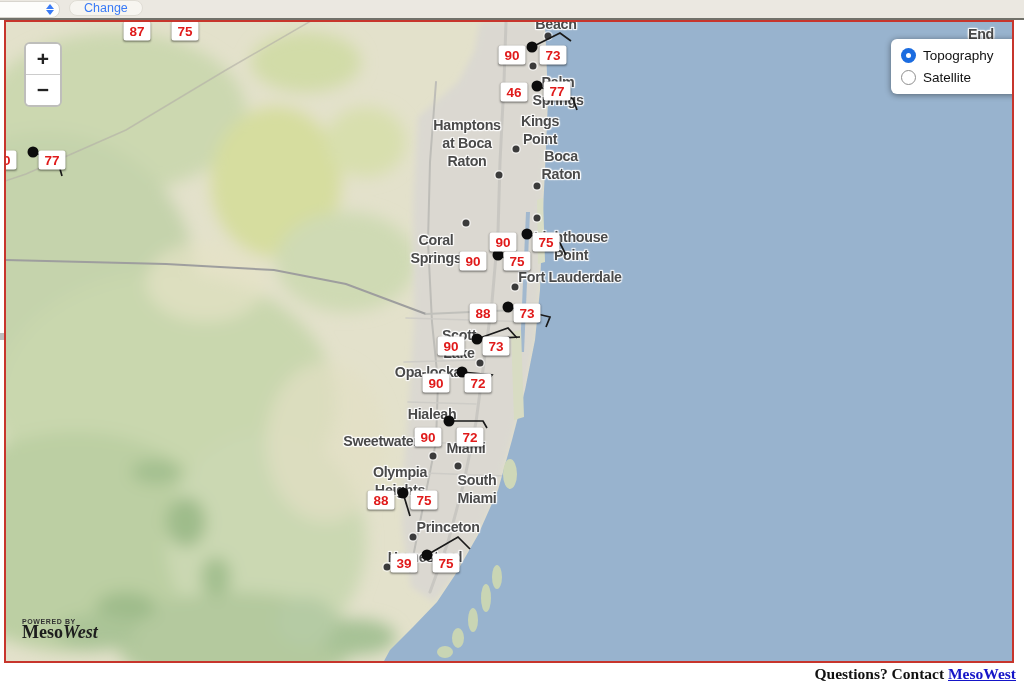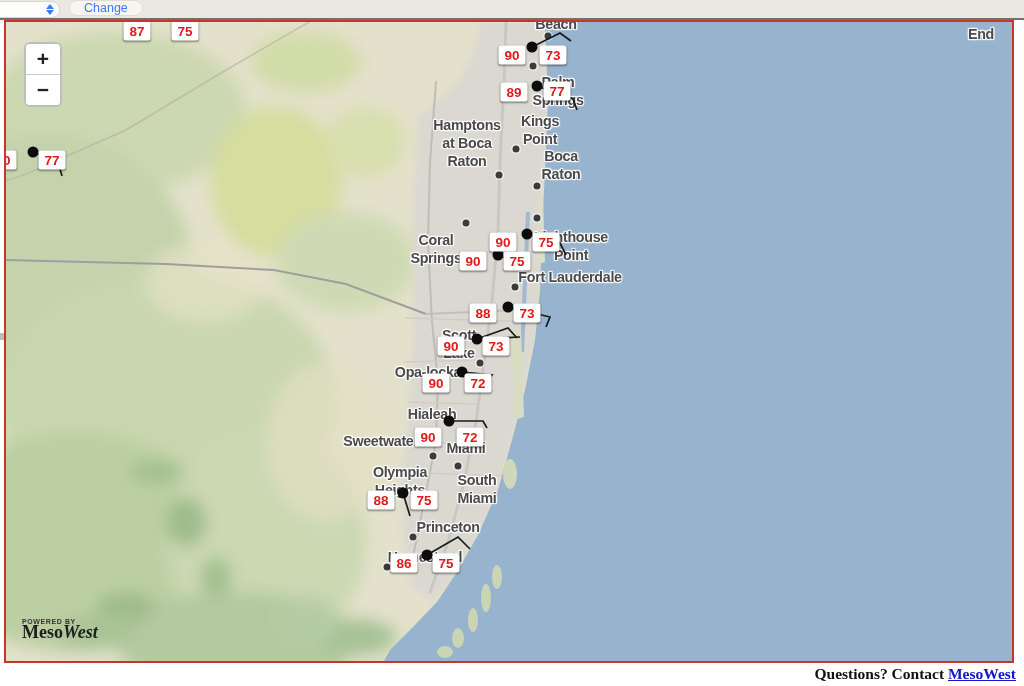--- a/index.html
+++ b/index.html
@@ -234,21 +234,21 @@
   <div id="stations-layer">
       <div class="obs-box" style="left: 131px; top: 9px;">87</div>
       <div class="obs-box" style="left: 179px; top: 9px;">75</div>
       <div class="station-dot" style="left: 27px; top: 130px;"></div>
       <div class="obs-box" style="left: -3px; top: 138px;">90</div>
       <div class="obs-box" style="left: 46px; top: 138px;">77</div>
       <div class="station-dot" style="left: 526px; top: 25px;"></div>
       <div class="obs-box" style="left: 506px; top: 33px;">90</div>
       <div class="obs-box" style="left: 547px; top: 33px;">73</div>
       <div class="station-dot" style="left: 531px; top: 64px;"></div>
-      <div class="obs-box" style="left: 508px; top: 70px;">89</div>
+      <div class="obs-box" style="left: 508px; top: 70px;">46</div>
       <div class="obs-box" style="left: 551px; top: 69px;">77</div>
       <div class="station-dot" style="left: 521px; top: 212px;"></div>
       <div class="obs-box" style="left: 497px; top: 220px;">90</div>
       <div class="obs-box" style="left: 540px; top: 220px;">75</div>
       <div class="station-dot" style="left: 492px; top: 233px;"></div>
       <div class="obs-box" style="left: 467px; top: 239px;">90</div>
       <div class="obs-box" style="left: 511px; top: 239px;">75</div>
       <div class="station-dot" style="left: 502px; top: 285px;"></div>
       <div class="obs-box" style="left: 477px; top: 291px;">88</div>
       <div class="obs-box" style="left: 521px; top: 291px;">73</div>
@@ -258,30 +258,40 @@
       <div class="station-dot" style="left: 456px; top: 350px;"></div>
       <div class="obs-box" style="left: 430px; top: 361px;">90</div>
       <div class="obs-box" style="left: 472px; top: 361px;">72</div>
       <div class="station-dot" style="left: 443px; top: 399px;"></div>
       <div class="obs-box" style="left: 422px; top: 415px;">90</div>
       <div class="obs-box" style="left: 464px; top: 415px;">72</div>
       <div class="station-dot" style="left: 397px; top: 471px;"></div>
       <div class="obs-box" style="left: 375px; top: 478px;">88</div>
       <div class="obs-box" style="left: 418px; top: 478px;">75</div>
       <div class="station-dot" style="left: 421px; top: 533px;"></div>
-      <div class="obs-box" style="left: 398px; top: 541px;">86</div>
+      <div class="obs-box" style="left: 398px; top: 541px;">39</div>
       <div class="obs-box" style="left: 440px; top: 541px;">75</div>
     </div>
 
 
   <div id="zoomctl">
     <div class="zoom-btn" id="zoom-in">+</div>
     <div class="zoom-btn">−</div>
   </div>
 
+  <div id="layers">
+    <div class="layer-row">
+      <span class="radio sel"></span>
+      <span>Topography</span>
+    </div>
+    <div class="layer-row">
+      <span class="radio unsel"></span>
+      <span>Satellite</span>
+    </div>
+  </div>
 
   <div id="logo">
     <div class="pb">POWERED BY</div>
     <div class="nm"><span>Meso</span><span class="it">West</span></div>
   </div>
 
 </div>
 
 <div id="footer"><span>Questions? Contact </span><a href="#">MesoWest</a></div>
 

